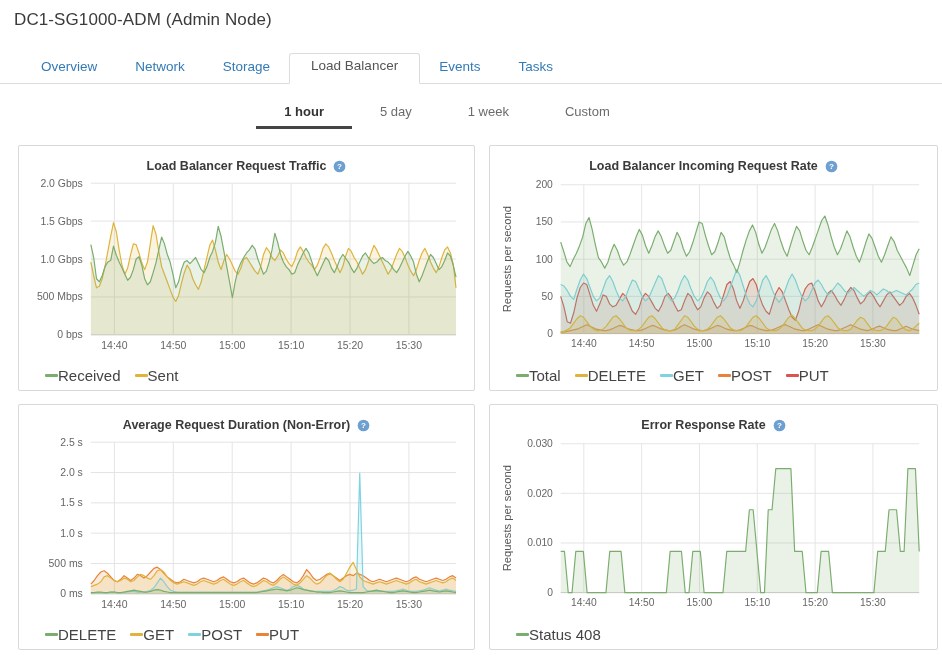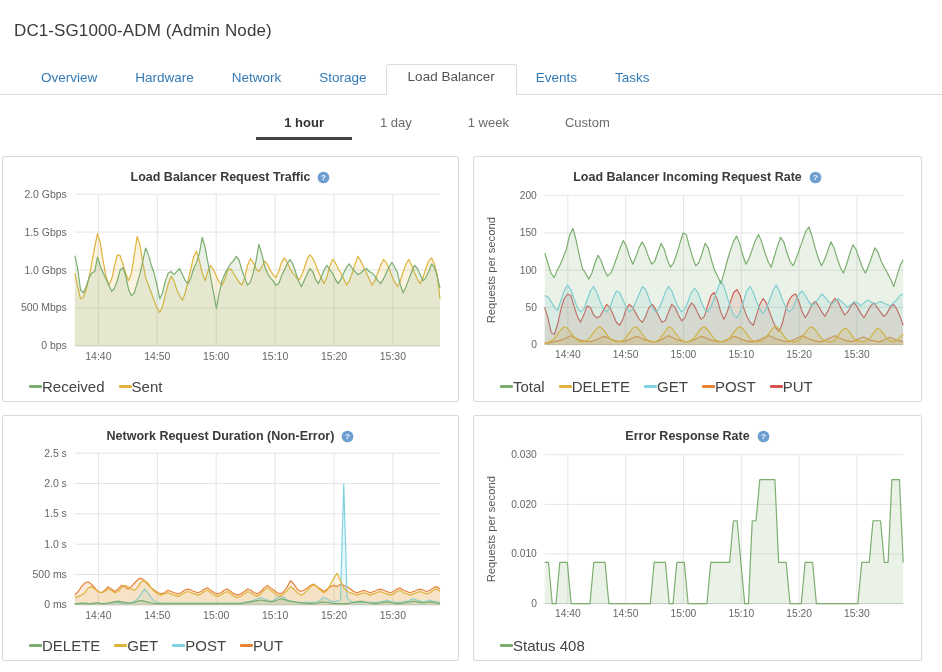--- a/index.html
+++ b/index.html
@@ -9,21 +9,21 @@
     background: #ffffff;
     font-family: "Liberation Sans", sans-serif;
     color: #333;
     overflow: hidden;
   }
   .page { width: 942px; height: 672px; position: relative; }
 
   .page-title {
     font-size: 17px;
     color: #3b3b3b;
-    padding: 21px 0 0 14px;
+    padding: 10px 0 0 14px;
     font-weight: 400;
     letter-spacing: 0.1px;
   }
 
   
   .tabbar {
     margin-top: 18px;
     height: 36px;
     position: relative;
     border-bottom: 1px solid #dcdcdc;
@@ -70,21 +70,21 @@
   }
   .trange-item.active {
     color: #333;
     font-weight: bold;
     border-bottom: 3px solid #444;
   }
 
   
   .grid {
     margin-top: 16px;
-    padding: 0 2px;
+    padding: 0 18px;
     display: grid;
     grid-template-columns: 457px 449px;
     gap: 13px 14px;
   }
   .panel {
     background: #fff;
     border: 1px solid #d9d9d9;
     border-radius: 2px;
     height: 246px;
     padding: 6px 8px 4px 8px;
@@ -130,31 +130,30 @@
 </style>
 </head>
 <body>
 
 <div class="page">
 
   <div class="page-title">DC1-SG1000-ADM (Admin Node)</div>
 
   <div class="tabbar">
       <div class="tab">Overview</div>
-      <div class="tab">Hardware</div>
       <div class="tab">Network</div>
       <div class="tab">Storage</div>
       <div class="tab active">Load Balancer</div>
       <div class="tab">Events</div>
       <div class="tab">Tasks</div>
     </div>
 
   <div class="timerange">
       <div class="trange-item active">1 hour</div>
-      <div class="trange-item">1 day</div>
+      <div class="trange-item">5 day</div>
       <div class="trange-item">1 week</div>
       <div class="trange-item">Custom</div>
     </div>
 
   <div class="grid">
       <div class="panel"><div class="panel-title">
           <span>Load Balancer Request Traffic</span>
           <svg class="help-icon" viewBox="0 0 16 16">
             <circle cx="8" cy="8" r="7.2" fill="#6d9fd0"></circle>
             <text x="8" y="11.6" text-anchor="middle" font-size="10" font-weight="bold" fill="#ffffff" font-family="Liberation Sans, sans-serif">?</text>
@@ -252,21 +251,21 @@
           <div class="legend-item">
             <span class="legend-swatch" style="background: rgb(232, 131, 58);"></span>
             <span>POST</span>
           </div>
           <div class="legend-item">
             <span class="legend-swatch" style="background: rgb(217, 83, 79);"></span>
             <span>PUT</span>
           </div>
         </div></div>
       <div class="panel"><div class="panel-title">
-          <span>Network Request Duration (Non-Error)</span>
+          <span>Average Request Duration (Non-Error)</span>
           <svg class="help-icon" viewBox="0 0 16 16">
             <circle cx="8" cy="8" r="7.2" fill="#6d9fd0"></circle>
             <text x="8" y="11.6" text-anchor="middle" font-size="10" font-weight="bold" fill="#ffffff" font-family="Liberation Sans, sans-serif">?</text>
           </svg>
         </div><svg class="chart-area" width="440" height="186" viewBox="0 0 440 186">
           <line x1="64" y1="160" x2="430" y2="160" stroke="#c9c9c9" stroke-width="1"></line>
           <text x="56" y="163.5" text-anchor="end" font-size="10.5" fill="#666">0 ms</text>
           <line x1="64" y1="129.6" x2="430" y2="129.6" stroke="#e4e4e4" stroke-width="1"></line>
           <text x="56" y="133.1" text-anchor="end" font-size="10.5" fill="#666">500 ms</text>
           <line x1="64" y1="99.19999999999999" x2="430" y2="99.19999999999999" stroke="#e4e4e4" stroke-width="1"></line>

